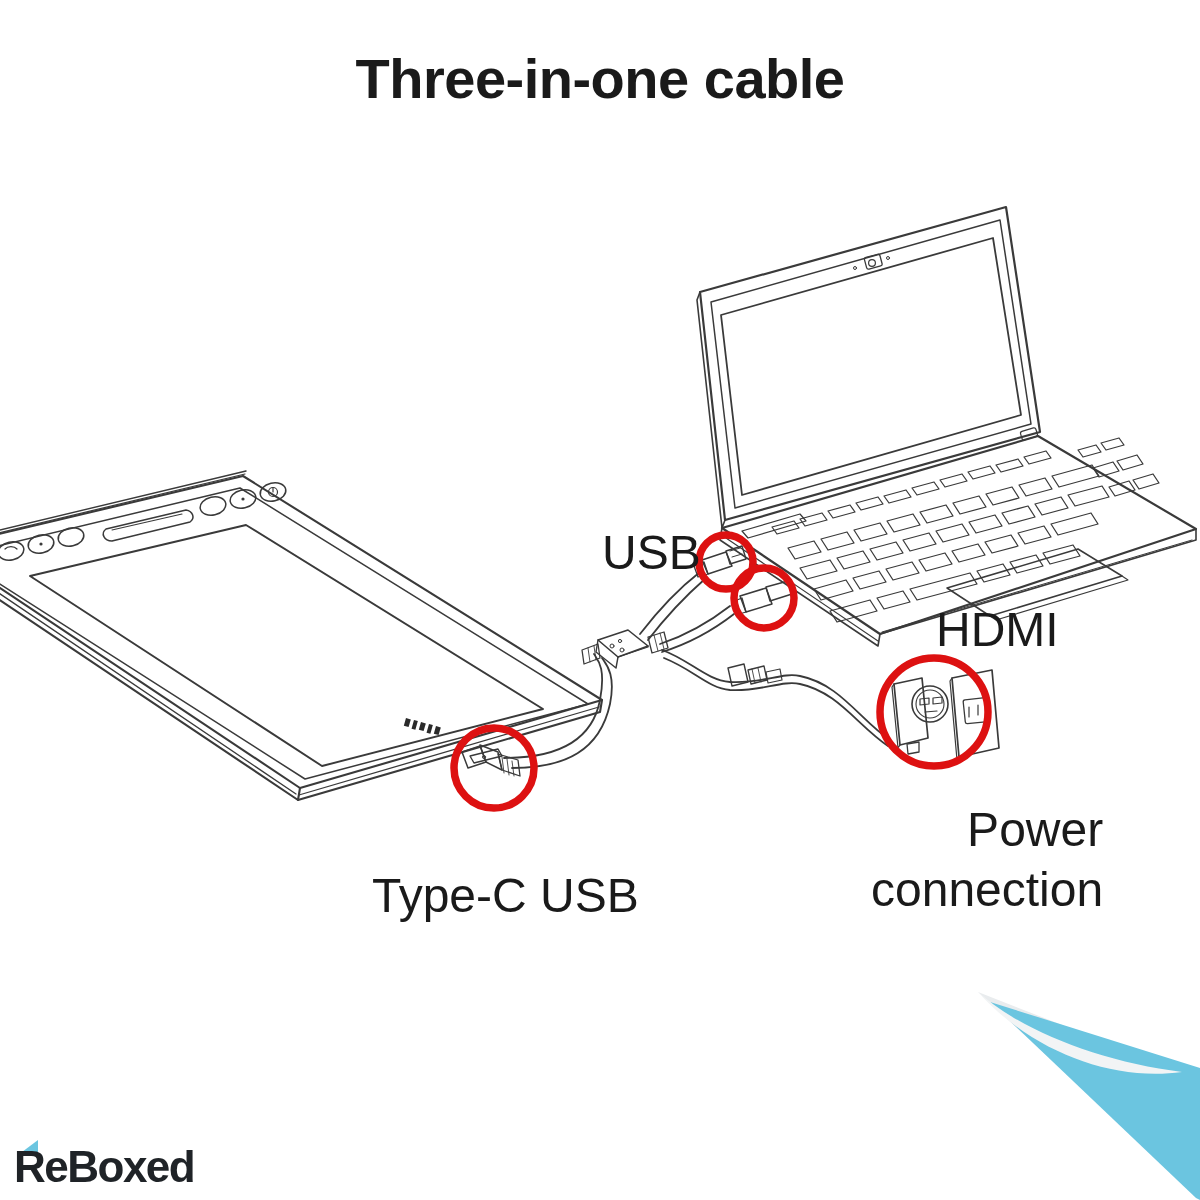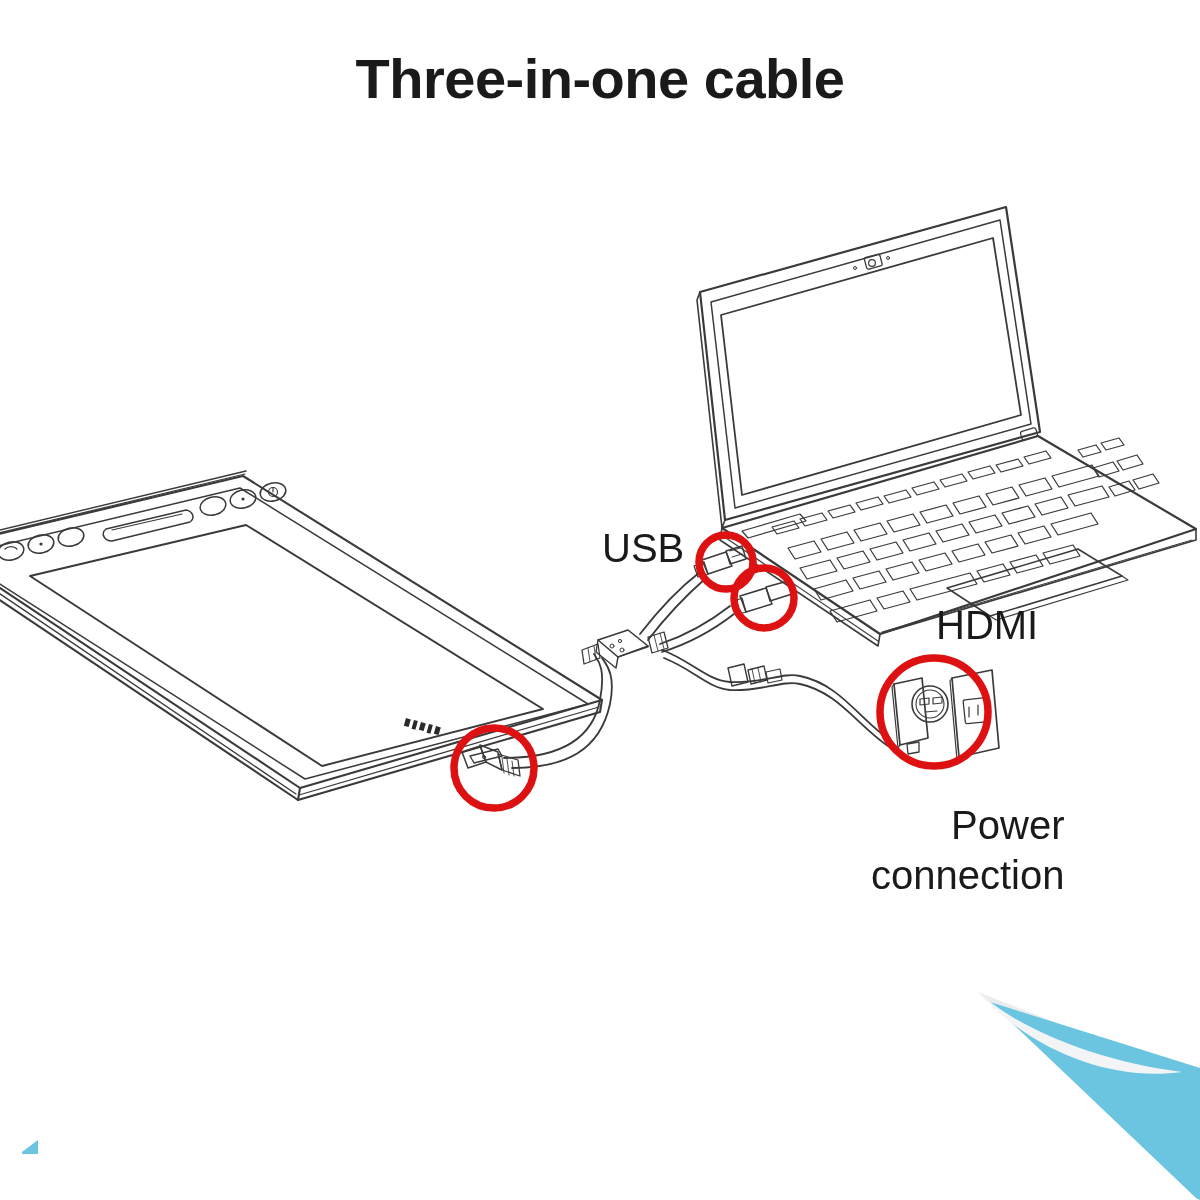--- a/index.html
+++ b/index.html
@@ -23,21 +23,21 @@
     text-align: center;
     font-size: 56px;
     font-weight: bold;
     color: #1a1a1a;
     letter-spacing: -0.5px;
     line-height: 1.1;
   }
   .label {
     position: absolute;
     color: #1a1a1a;
-    font-size: 40px;
+    font-size: 48px;
     font-weight: 400;
     line-height: 1.25;
     white-space: pre-line;
     letter-spacing: 0px;
   }
   #label-usb   { left: 602px; top: 523px; }
   #label-hdmi  { left: 936px; top: 600px; }
   #label-typec { left: 372px; top: 866px; }
   #label-power { left: 871px; top: 800px; text-align: right; }
 
@@ -296,26 +296,28 @@
         <circle cx="764" cy="598" r="30"></circle>
         <circle cx="494" cy="768" r="40"></circle>
         <circle cx="934" cy="712" r="54"></circle>
       </g>
 
     </g>
   </svg>
 
   <div class="label" id="label-usb">USB</div>
   <div class="label" id="label-hdmi">HDMI</div>
+  <div class="label" id="label-typec">Type-C USB</div>
   <div class="label" id="label-power">Power
 connection</div>
 
   <svg id="corner" viewBox="0 0 240 250">
     <path d="M 232 240 L 18 42 L 222 122 Z" fill="#e9ecee"></path>
     <path d="M 236 248 L 30 52 L 240 118 L 240 250 Z" fill="#6BC5E0"></path>
     <path d="M 18 42 C 60 80 140 112 222 122 C 150 132 70 100 18 42 Z" fill="#f2f4f5"></path>
   </svg>
 
   <svg id="logo" viewBox="0 0 230 56">
     <path d="M 8 14 L 24 2 L 24 16 L 8 16 Z" fill="#6BC5E0"></path>
   </svg>
+  <div id="logo-text">ReBoxed</div>
 
 </div>
 
 </body></html>

